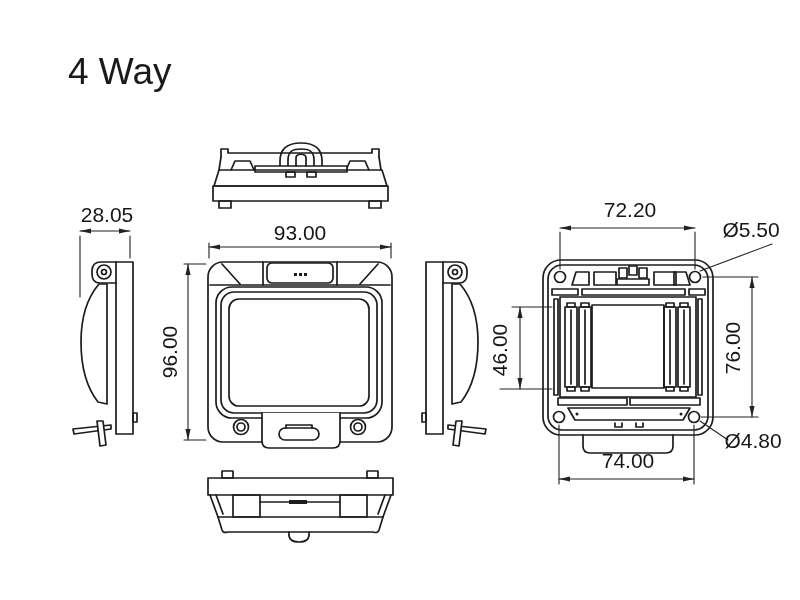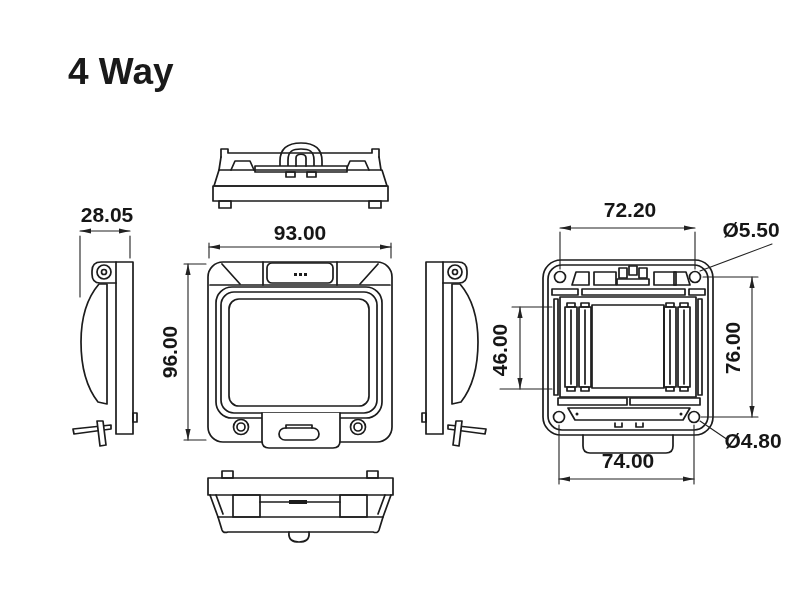--- a/index.html
+++ b/index.html
@@ -1,17 +1,17 @@
 <!DOCTYPE html>
 <html><head>
 <meta charset="utf-8">
 <style>
   html,body{margin:0;padding:0;background:#ffffff;}
   body{width:800px;height:600px;overflow:hidden;font-family:"Liberation Sans", sans-serif;}
-  .sheet{position:relative;width:800px;height:448px;background:#ffffff;font-weight:bold;}
+  .sheet{position:relative;width:800px;height:448px;background:#ffffff;}
   svg{display:block;}
   .part{fill:none;stroke:#1c1c1c;stroke-width:1.7;stroke-linejoin:round;stroke-linecap:round;}
   .partfill{fill:#ffffff;stroke:#1c1c1c;stroke-width:1.7;stroke-linejoin:round;}
   .white{fill:#ffffff;stroke:none;}
   .ink{fill:#1c1c1c;stroke:none;}
   .dim{fill:none;stroke:#222222;stroke-width:1.1;stroke-linecap:round;}
   .arrow{fill:#222222;stroke:none;}
   .dimtext{font-family:"Liberation Sans", sans-serif;font-size:21px;fill:#161616;}
   .title{font-family:"Liberation Sans", sans-serif;font-size:37px;fill:#1a1a1a;}
 </style>

